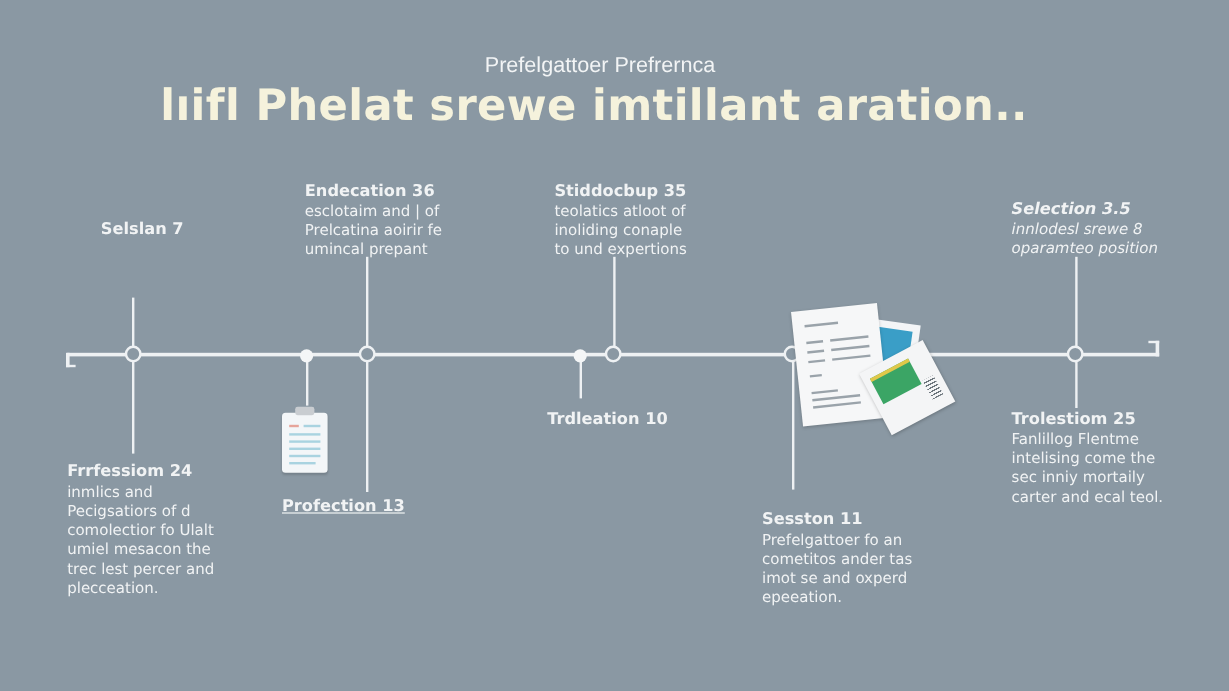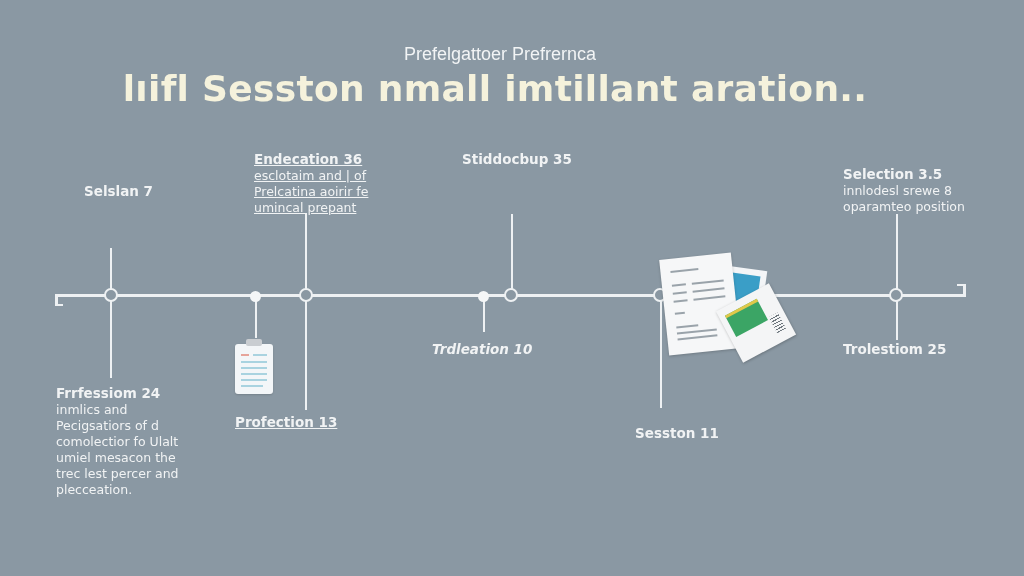--- a/index.html
+++ b/index.html
@@ -73,21 +73,21 @@
       background: #f4f5f6; transform: rotate(-28deg); box-shadow: 0 1px 3px rgba(0,0,0,0.25);
     }
     .doc-card .green { position: absolute; left: 6px; top: 8px; width: 36px; height: 24px; background: #3ba565; border-top: 3px solid #e0c84a; }
     .doc-card .bar { position: absolute; left: 44px; top: 30px; width: 10px; height: 18px;
       background: repeating-linear-gradient(0deg, #6d767d 0 1px, transparent 1px 3px); }
   </style>
 </head>
 <body>
 
 <div class="subtitle">Prefelgattoer Prefrernca</div>
-<div class="title">lıifl Sesston nmall imtillant aration..</div>
+<div class="title">lıifl Phelat srewe imtillant aration..</div>
 
 <div class="axis"></div>
 <div class="cap-left"></div>
 <div class="cap-left-foot"></div>
 <div class="cap-right"></div>
 <div class="cap-right-top"></div>
 
 <div class="vline" style="left:110px;top:248px;height:130px;"></div>
 <div class="vline" style="left:305px;top:214px;height:196px;"></div>
 <div class="vline" style="left:255px;top:296px;height:42px;"></div>
@@ -100,55 +100,66 @@
 <div class="dot" style="left:250px;top:291px;"></div>
 <div class="node" style="left:299px;top:288px;"></div>
 <div class="dot" style="left:478px;top:291px;"></div>
 <div class="node" style="left:504px;top:288px;"></div>
 <div class="node" style="left:653px;top:288px;"></div>
 <div class="node" style="left:889px;top:288px;"></div>
 
 <div class="label" style="left:84px;top:182px;">
   <div class="h">Selslan 7</div>
 </div>
-<div class="label" style="left:254px;top:150px;text-decoration:underline;">
+<div class="label" style="left:254px;top:150px;">
   <div class="h">Endecation 36</div>
   <div class="b">esclotaim and | of
 Prelcatina aoirir fe
 umincal prepant</div>
 </div>
 <div class="label" style="left:462px;top:150px;">
   <div class="h">Stiddocbup 35</div>
+  <div class="b">teolatics atloot of
+inoliding conaple
+to und expertions</div>
 </div>
-<div class="label" style="left:843px;top:165px;">
+<div class="label" style="left:843px;top:165px;font-style:italic;">
   <div class="h">Selection 3.5</div>
   <div class="b">innlodesl srewe 8
 oparamteo position</div>
 </div>
 
 <div class="label" style="left:56px;top:384px;">
   <div class="h">Frrfessiom 24</div>
   <div class="b">inmlics and
 Pecigsatiors of d
 comolectior fo Ulalt
 umiel mesacon the
 trec lest percer and
 plecceation.</div>
 </div>
 <div class="label" style="left:235px;top:413px;text-decoration:underline;">
   <div class="h">Profection 13</div>
 </div>
-<div class="label" style="left:432px;top:340px;font-style:italic;">
+<div class="label" style="left:456px;top:340px;">
   <div class="h">Trdleation 10</div>
 </div>
 <div class="label" style="left:635px;top:424px;">
   <div class="h">Sesston 11</div>
+  <div class="b">Prefelgattoer fo an
+cometitos ander tas
+imot se and oxperd
+epeeation.</div>
 </div>
 <div class="label" style="left:843px;top:340px;">
   <div class="h">Trolestiom 25</div>
+  <div class="b">Fanlillog Flentme
+intelising come the
+sec inniy mortaily
+carter and ecal teol.</div>
 </div>
 
 <div class="clipboard">
   <div class="clip"></div>
   <div class="red"></div>
   <div class="ln" style="top:10px;left:18px;width:14px;"></div>
   <div class="ln" style="top:17px;width:26px;"></div>
   <div class="ln" style="top:23px;width:26px;"></div>
   <div class="ln" style="top:29px;width:26px;"></div>
   <div class="ln" style="top:35px;width:26px;"></div>

